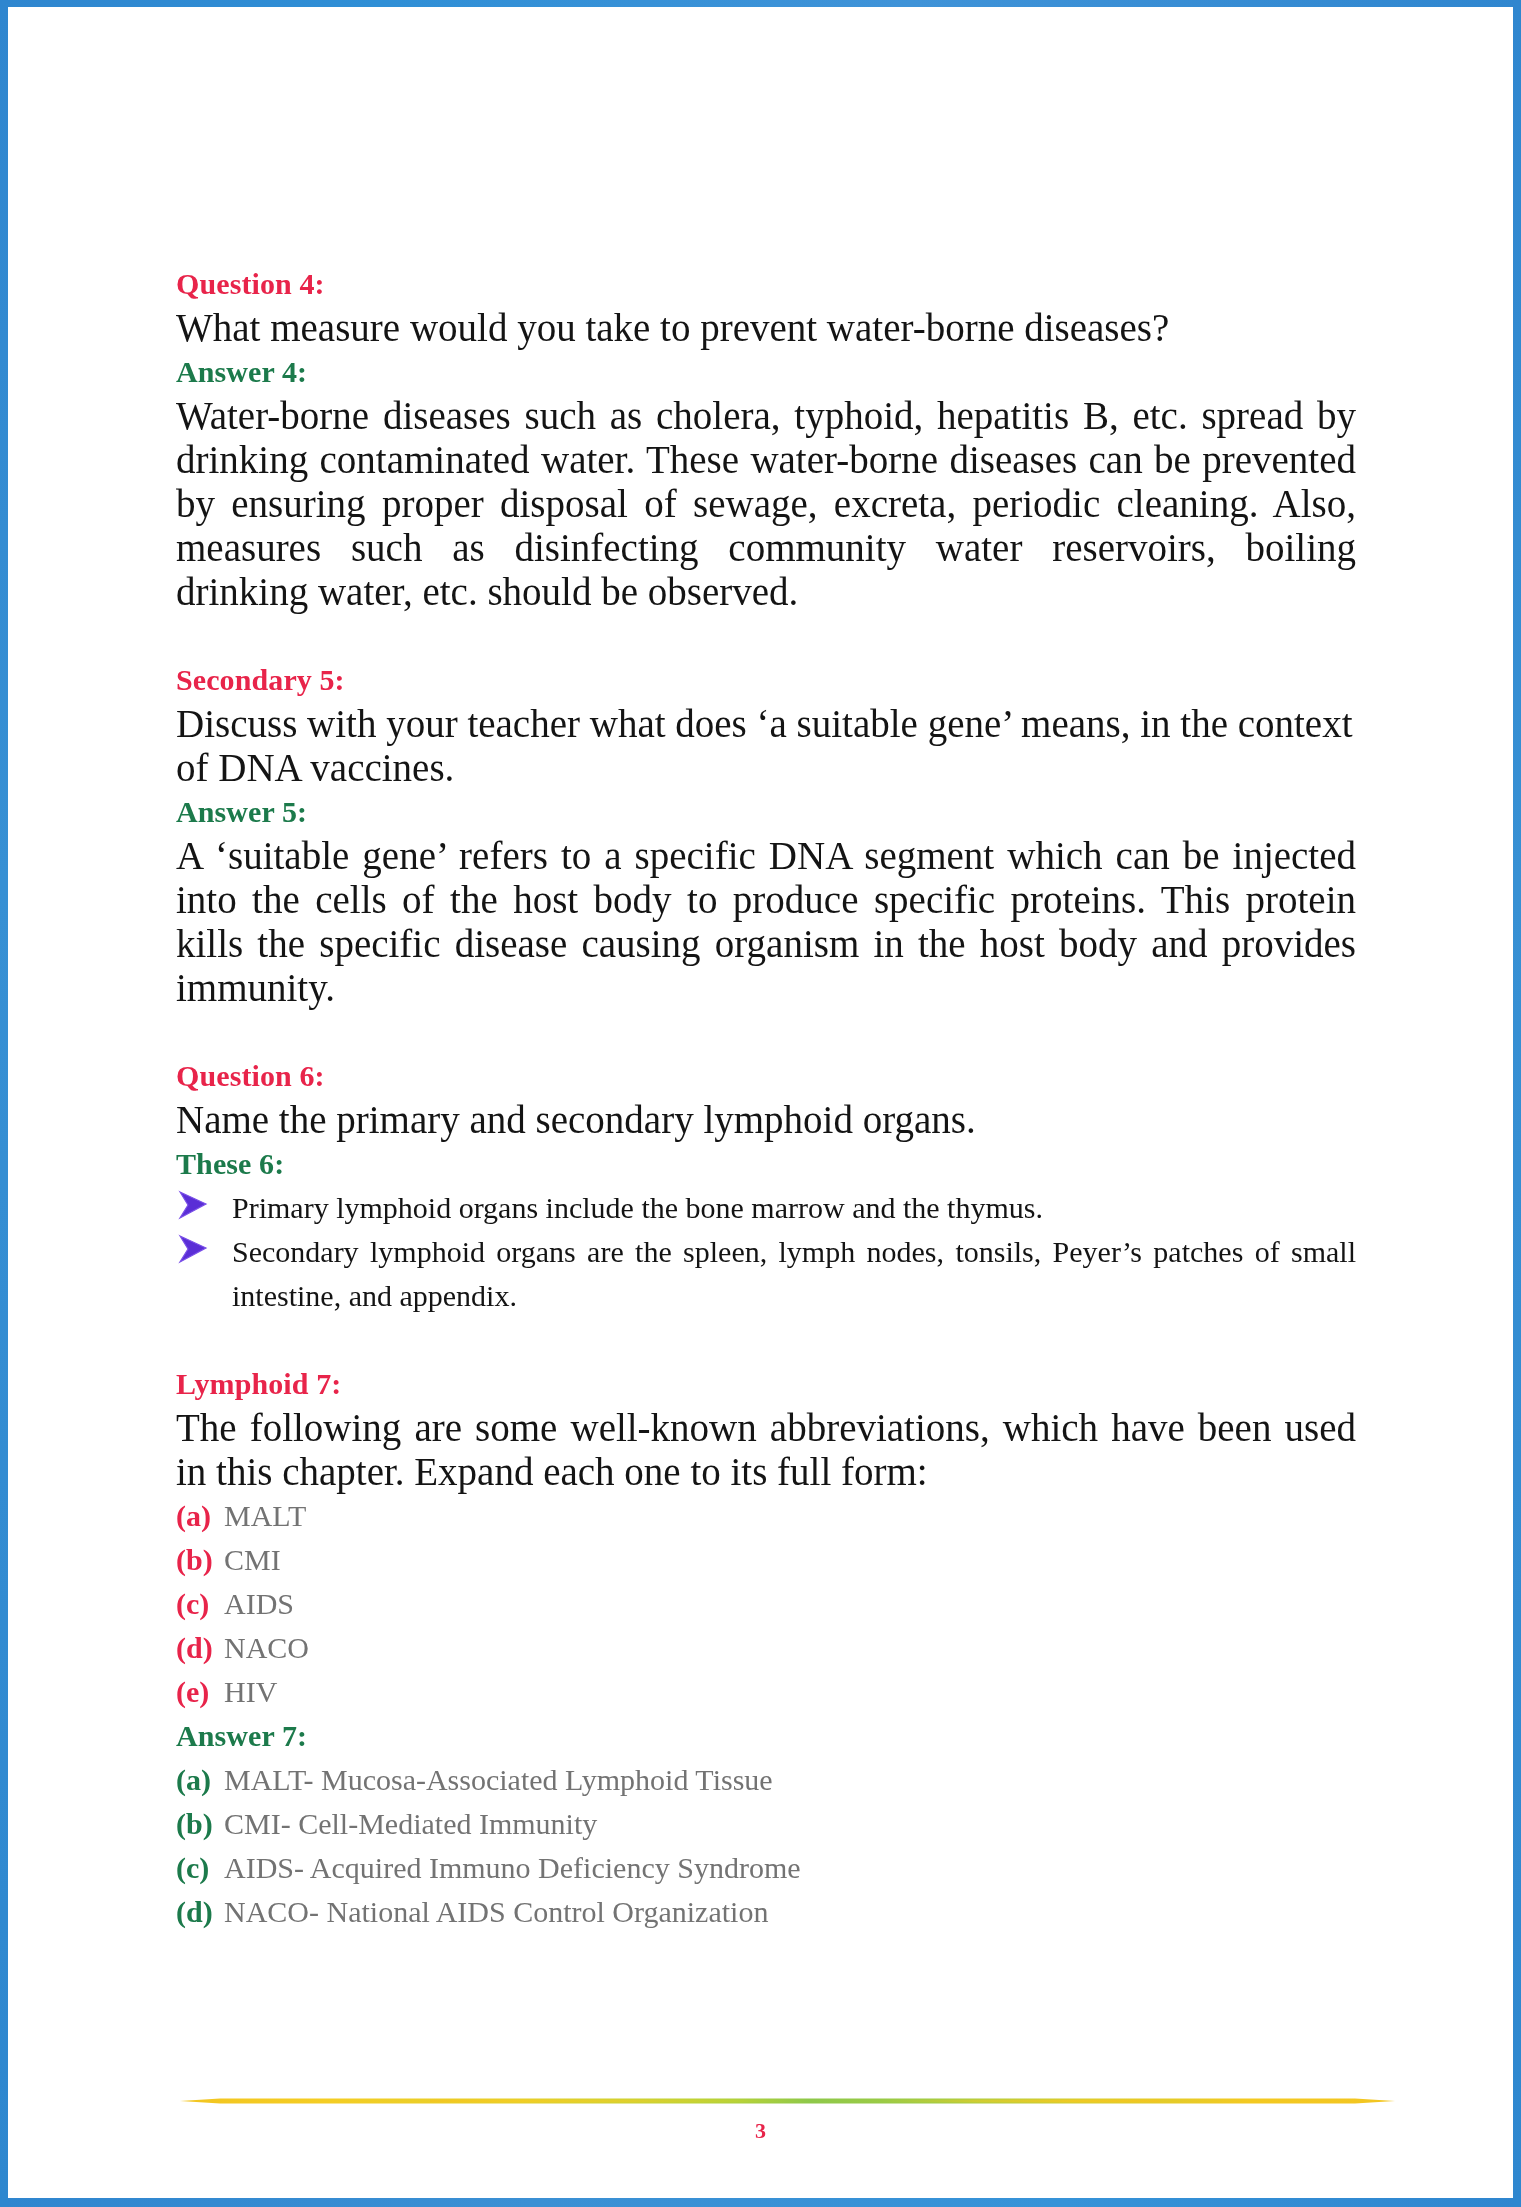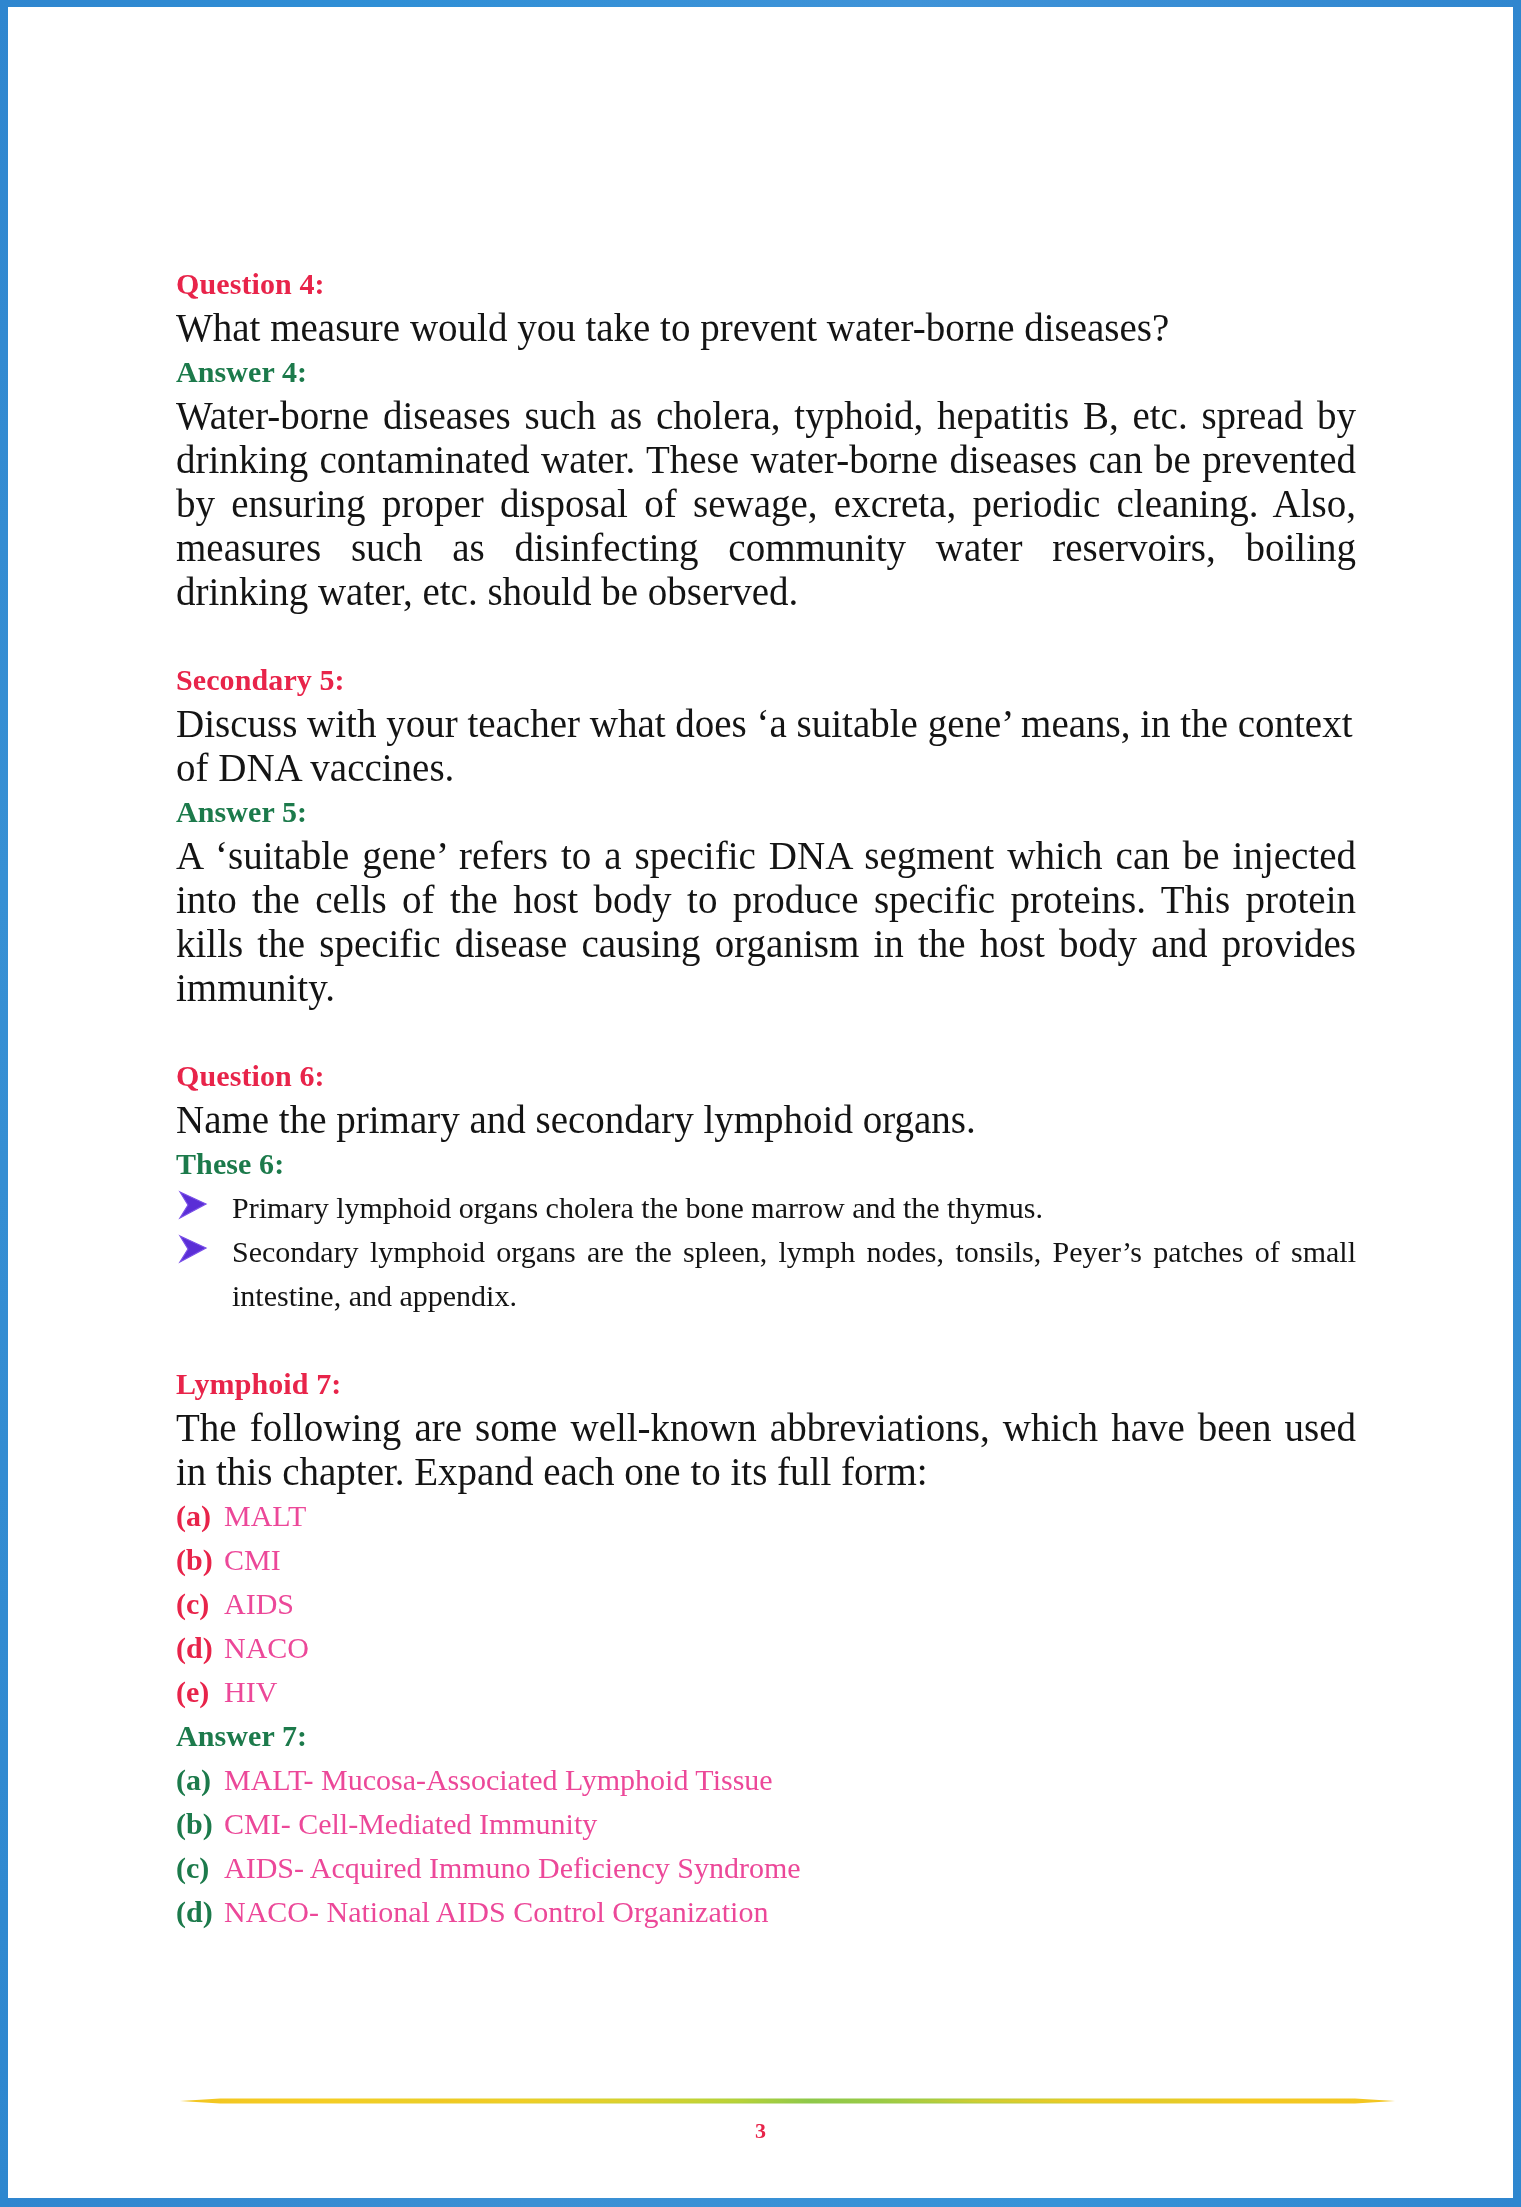--- a/index.html
+++ b/index.html
@@ -110,21 +110,21 @@
     color: #141414;
     white-space: nowrap;
   }
   .lbl {
     font-weight: bold;
     display: inline-block;
     min-width: 48px;
   }
   .lbl.red { color: #e8244a; }
   .lbl.green { color: #1c7a4b; }
-  .lbl-text { color: #ec4899; }
+  .lbl-text { color: #737373; }
 
   
   #footer-rule {
     position: absolute;
     left: 180px;
     top: 2092px;
     width: 1215px;
     height: 10px;
   }
   #page-number {
@@ -175,21 +175,21 @@
       <div class="heading a">These 6:</div>
 
       <ul class="bullet-list">
         <li class="bullet-item">
           <span class="bullet-icon">
             <svg width="36" height="34" viewBox="0 0 36 34" aria-hidden="true">
               <path d="M4 4 L30 16 L4 30 L12 17 Z" fill="#5a2ed6"></path>
               <path d="M4 4 L30 16 L4 30 L12 17 Z" fill="none" stroke="#7a4fe8" stroke-width="1.2"></path>
             </svg>
           </span>
-          <span>Primary lymphoid organs cholera the bone marrow and the thymus.</span>
+          <span>Primary lymphoid organs include the bone marrow and the thymus.</span>
         </li>
         <li class="bullet-item">
           <span class="bullet-icon">
             <svg width="36" height="34" viewBox="0 0 36 34" aria-hidden="true">
               <path d="M4 4 L30 16 L4 30 L12 17 Z" fill="#5a2ed6"></path>
               <path d="M4 4 L30 16 L4 30 L12 17 Z" fill="none" stroke="#7a4fe8" stroke-width="1.2"></path>
             </svg>
           </span>
           <span>Secondary lymphoid organs are the spleen, lymph nodes, tonsils, Peyer’s patches of small intestine, and appendix.</span>
         </li>

